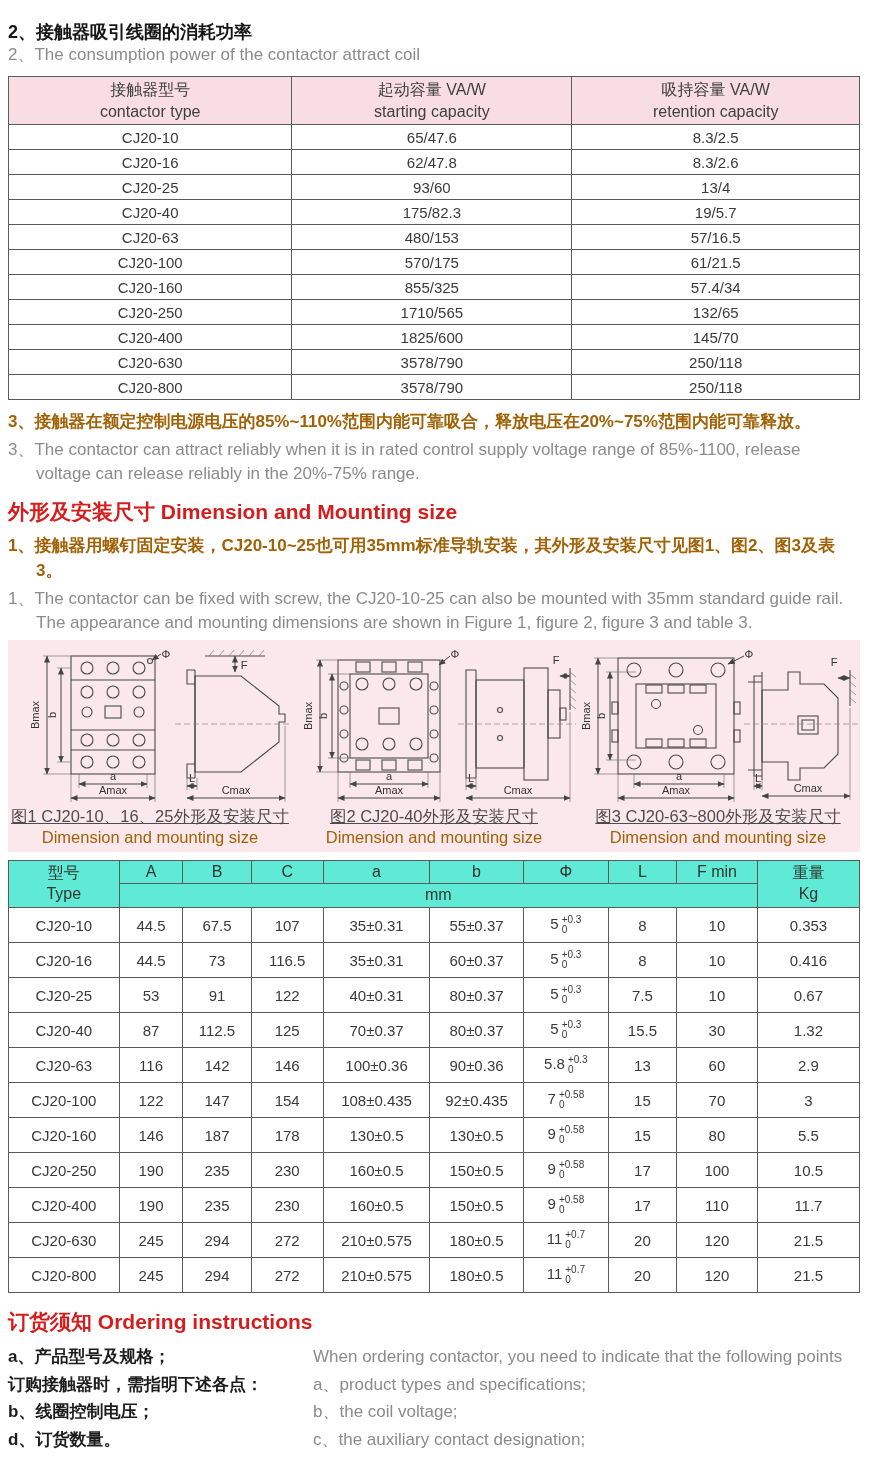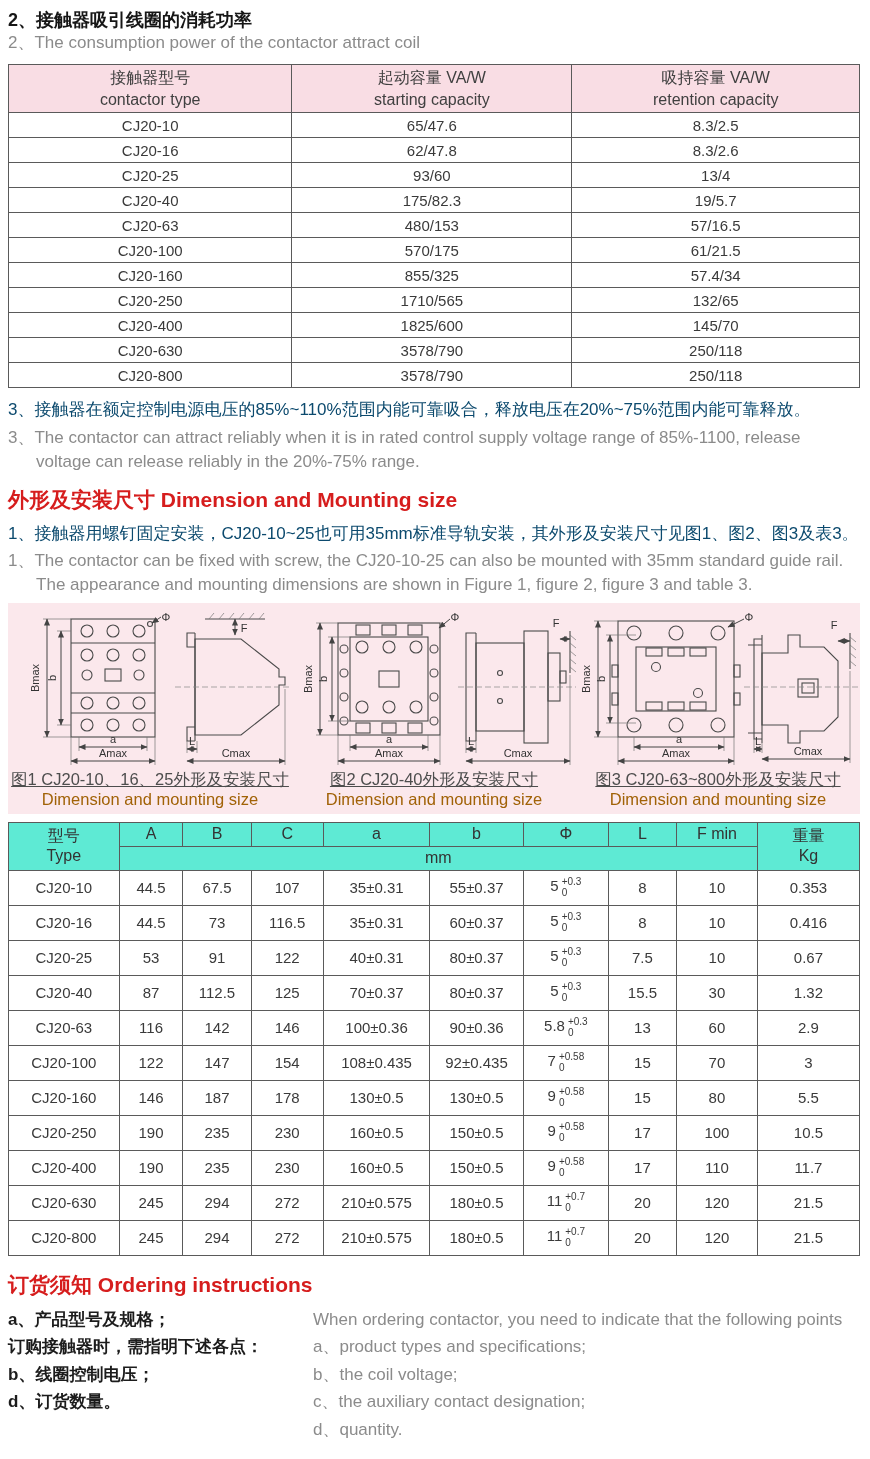--- a/index.html
+++ b/index.html
@@ -1,33 +1,33 @@
 <!DOCTYPE html>
 <html><head>
 <meta charset="utf-8">
 <style>
   html,body{margin:0;padding:0;background:#ffffff;}
   body{width:870px;height:1459px;overflow:hidden;font-family:"Liberation Sans","DejaVu Sans",sans-serif;color:#222;}
-  .page{box-sizing:border-box;width:870px;height:1459px;padding:8px 10px 0 8px;}
+  .page{box-sizing:border-box;width:870px;height:1459px;padding:20px 10px 0 8px;}
   .zh-title{font-size:18px;font-weight:bold;color:#161616;line-height:1.35;}
   .en-sub{font-size:17px;color:#8b8b8b;line-height:1.35;}
   .red-heading{font-size:21px;font-weight:bold;color:#d61d1d;margin:13px 0 9px 0;line-height:1.2;}
   
   table{border-collapse:collapse;width:100%;table-layout:fixed;}
   th,td{border:1px solid #5a5a5a;text-align:center;vertical-align:middle;}
   .tbl1{margin-top:9px;}
   .tbl1 th{background:#f9dde4;font-weight:normal;font-size:16px;color:#404040;padding:2px 0;line-height:1.35;}
   .tbl1 td{font-size:15px;color:#3a3a3a;height:24px;padding:0;}
   .tbl2{margin-top:8px;}
   .tbl2 th{background:#5eead4;font-weight:normal;font-size:16px;color:#333;padding:1px 0;line-height:1.3;}
   .tbl2 td{font-size:15px;color:#3a3a3a;height:34px;padding:0;}
   .tol{display:inline-flex;flex-direction:column;align-items:flex-start;font-size:10px;line-height:1.05;vertical-align:middle;margin-left:3px;color:#3a3a3a;}
   
   .note{margin-top:9px;}
-  .note .zh{font-size:17px;font-weight:400;color:#0c4a6e;line-height:1.5;padding-left:1.65em;text-indent:-1.65em;}
+  .note .zh{font-size:17px;font-weight:700;color:#a16207;line-height:1.5;padding-left:1.65em;text-indent:-1.65em;}
   .note .en{font-size:17px;color:#8b8b8b;line-height:1.4;padding-left:1.65em;text-indent:-1.65em;margin-top:3px;}
   
   .strip{background:#fbe8ec;display:flex;align-items:flex-end;margin-top:6px;padding:6px 0 4px 0;}
   figure{margin:0;flex:1;text-align:center;}
   figure svg{display:block;margin:0 auto;}
   .cap-zh{font-size:16.5px;color:#4d4d4d;line-height:1.25;margin-top:2px;text-decoration:underline;}
   .cap-en{font-size:16.5px;color:#a16207;line-height:1.25;}
   svg text{font-size:11px;fill:#333;text-anchor:middle;font-family:"Liberation Sans",sans-serif;}
   .body-line{stroke:#4a4a4a;stroke-width:1.1;fill:none;}
   .dim{stroke:#444;stroke-width:1;fill:none;}

